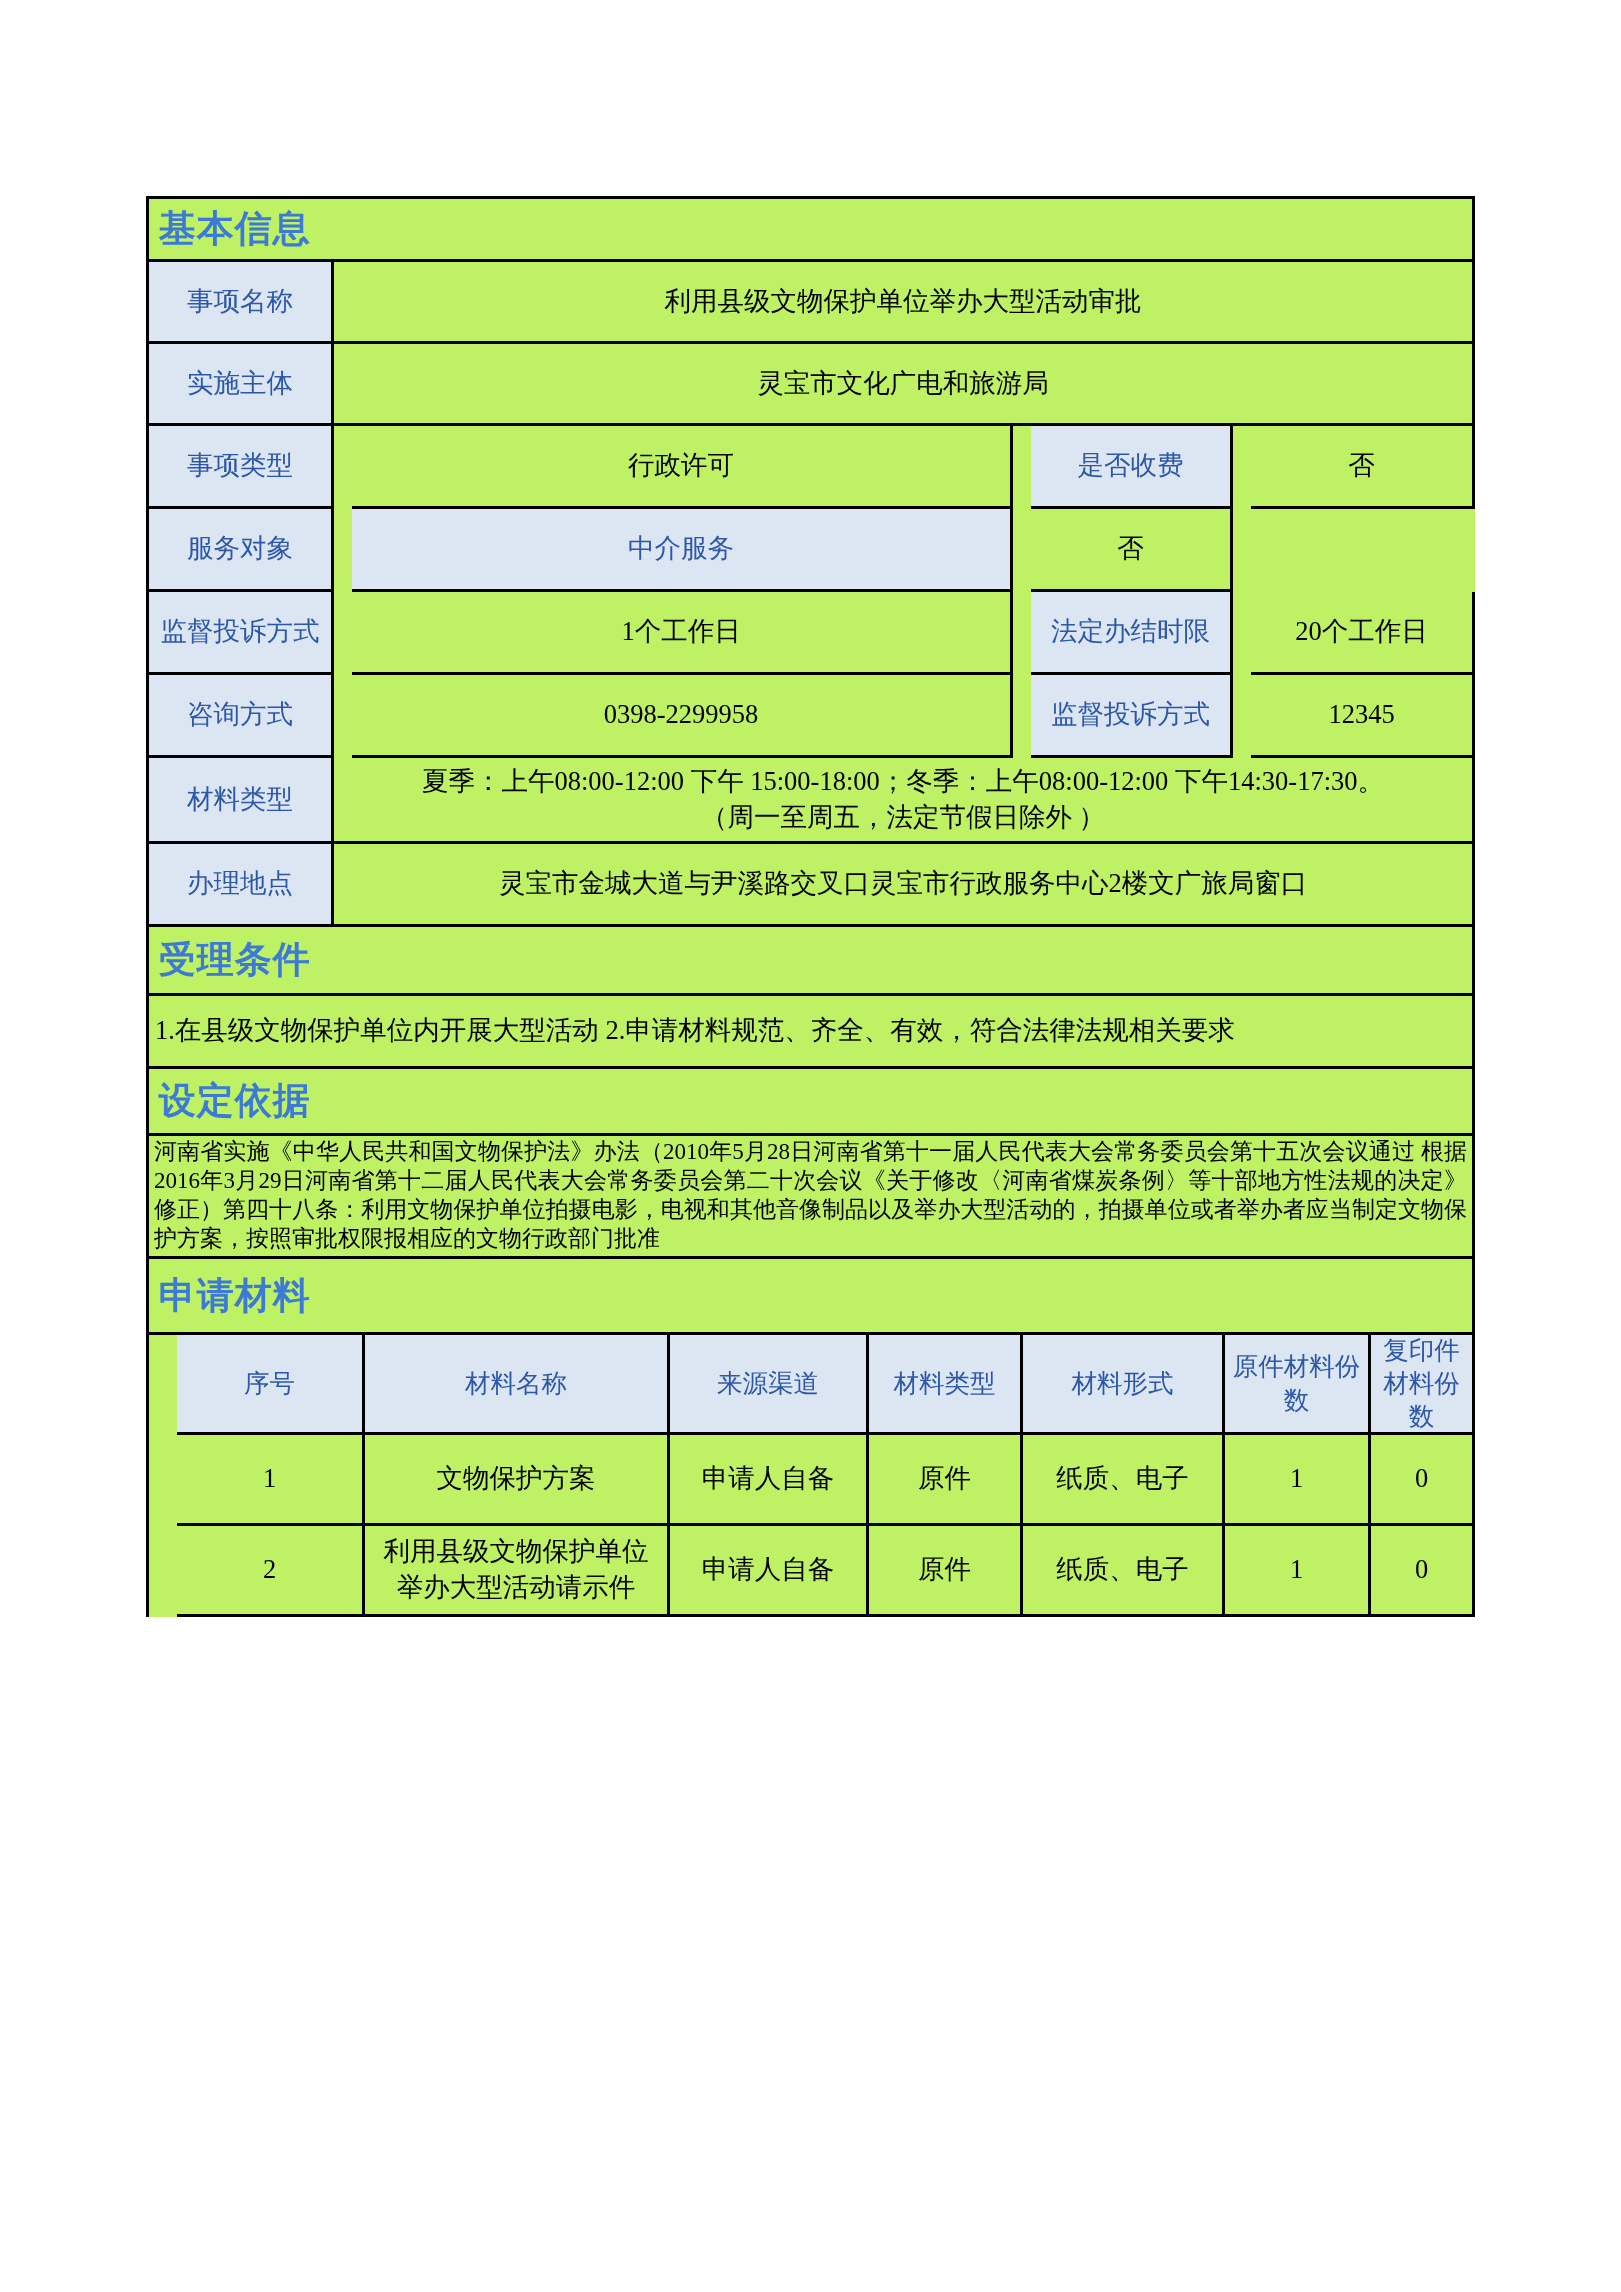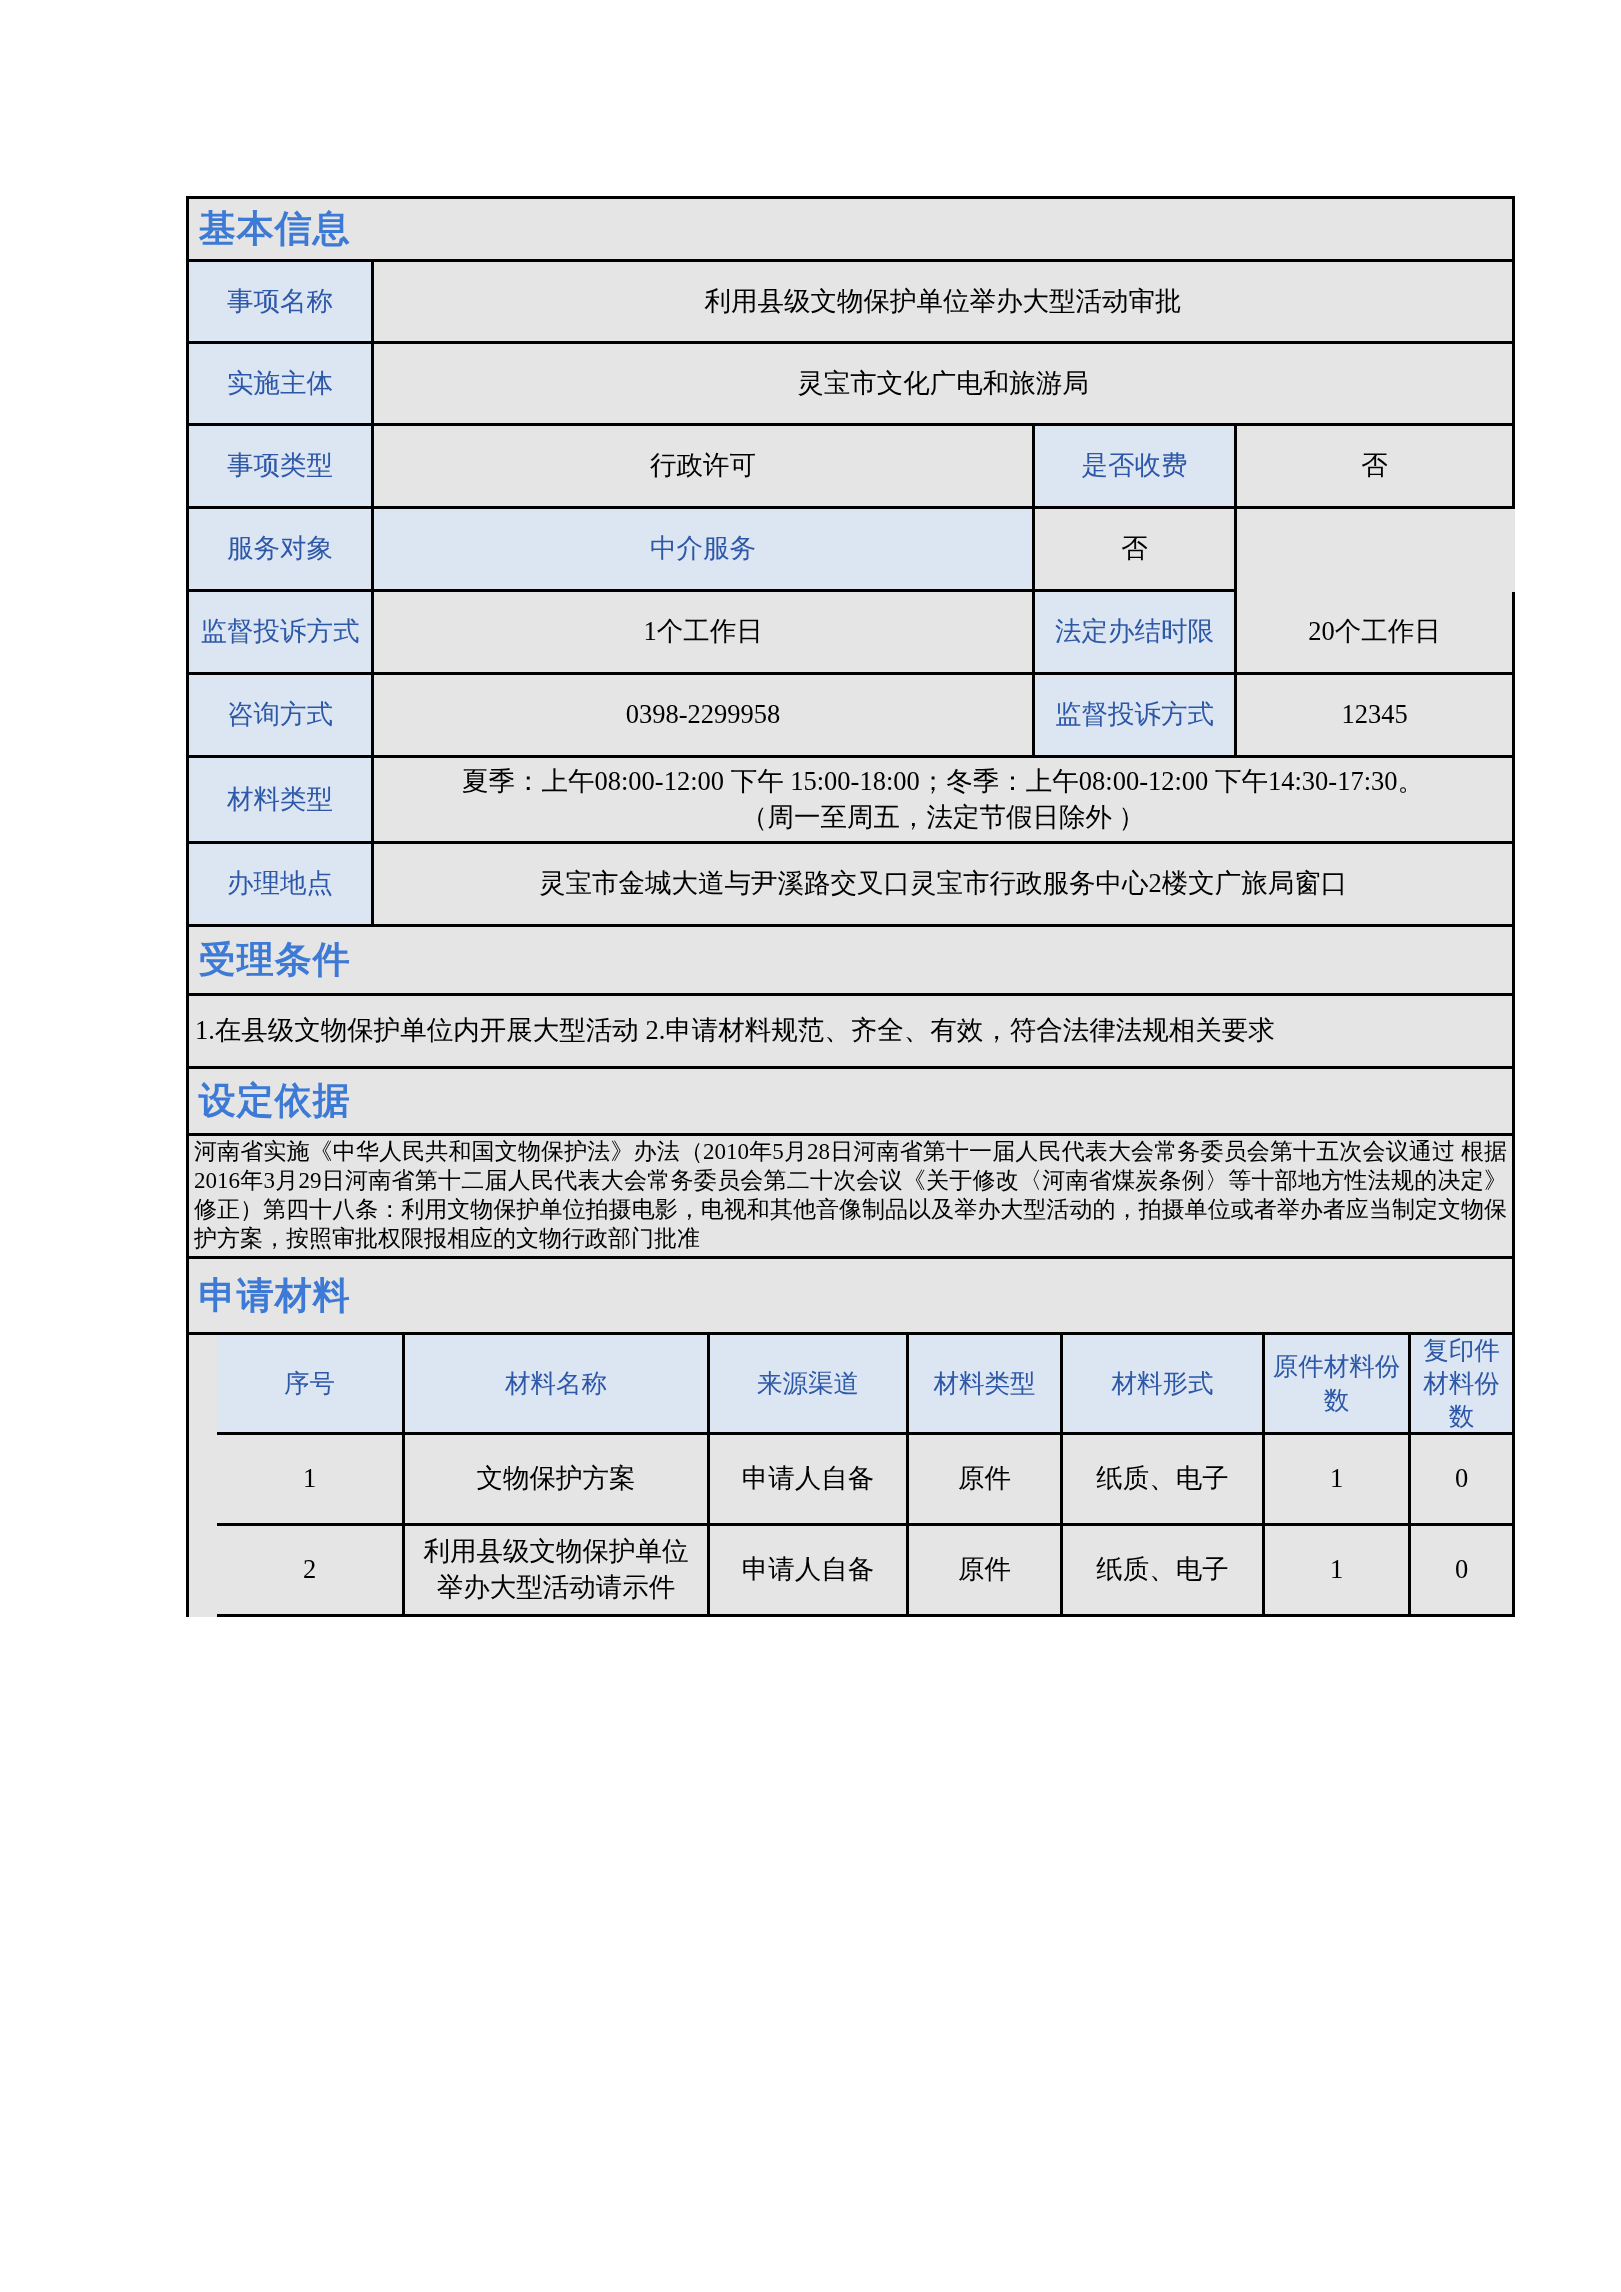--- a/index.html
+++ b/index.html
@@ -2,27 +2,26 @@
 <html><head>
 <meta charset="utf-8">
 <style>
   * { margin:0; padding:0; box-sizing:border-box; }
   html,body { width:1621px; height:2293px; background:#ffffff; }
   body { position:relative; font-family:"Liberation Serif", serif; color:#000; }
 
   .tbl {
     position:absolute; left:146px; top:196px; width:1329px;
     border-left:3.9px solid #000; border-top:3.9px solid #000;
-    background:#e5e5e5;
-    margin-left:40px;
+    background:#bef264;
   }
   .grow { display:grid; width:100%; }
   .g1 { grid-template-columns:1fr; }
   .g2 { grid-template-columns:185px 1fr; }
-  .g4 { grid-template-columns:185px 661px 202px 1fr; }
+  .g4 { grid-template-columns:185px 661px 202px 1fr;gap:18px; }
   .g7 { grid-template-columns:188px 305px 199px 154px 202px 146px 1fr;padding-left:28px; }
 
   .cell {
     border-right:3.9px solid #000; border-bottom:3.9px solid #000;
     display:flex; align-items:center; justify-content:center;
     text-align:center; font-size:26.5px; line-height:1.35;
     padding:0 7.8px; overflow:hidden;
   }
   .label {
     background:#DCE6F2; color:#2D57A7; padding:0 2px;

